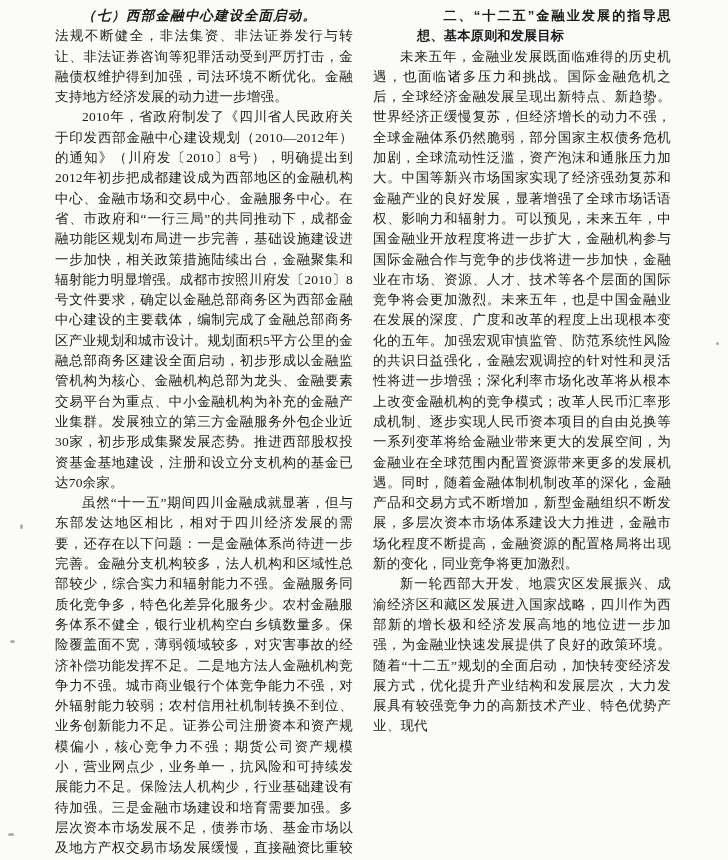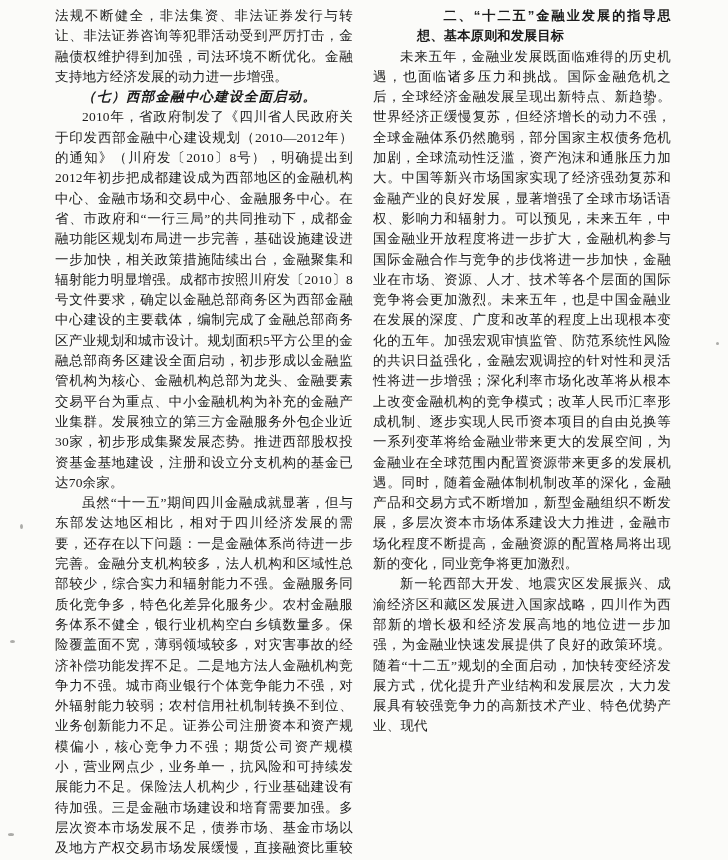--- a/index.html
+++ b/index.html
@@ -60,22 +60,22 @@
   .speck-3 { left: 8px;   top: 833px; width: 6px; height: 3px; }
   .speck-4 { left: 716px; top: 342px; width: 3px; height: 3px; }
   .speck-5 { left: 20px;  top: 524px; width: 3px; height: 5px; }
 </style>
 </head>
 <body>
 
 <div class="page">
 
   <div class="col">
+    <p class="para kai-heading">（七）西部金融中心建设全面启动。</p>
     <p class="para noindent">法规不断健全，非法集资、非法证券发行与转让、非法证券咨询等犯罪活动受到严厉打击，金融债权维护得到加强，司法环境不断优化。金融支持地方经济发展的动力进一步增强。</p>
-    <p class="para kai-heading">（七）西部金融中心建设全面启动。</p>
     <p class="para indent">2010年，省政府制发了《四川省人民政府关于印发西部金融中心建设规划（2010—2012年）的通知》（川府发〔2010〕8号），明确提出到2012年初步把成都建设成为西部地区的金融机构中心、金融市场和交易中心、金融服务中心。在省、市政府和“一行三局”的共同推动下，成都金融功能区规划布局进一步完善，基础设施建设进一步加快，相关政策措施陆续出台，金融聚集和辐射能力明显增强。成都市按照川府发〔2010〕8号文件要求，确定以金融总部商务区为西部金融中心建设的主要载体，编制完成了金融总部商务区产业规划和城市设计。规划面积5平方公里的金融总部商务区建设全面启动，初步形成以金融监管机构为核心、金融机构总部为龙头、金融要素交易平台为重点、中小金融机构为补充的金融产业集群。发展独立的第三方金融服务外包企业近30家，初步形成集聚发展态势。推进西部股权投资基金基地建设，注册和设立分支机构的基金已达70余家。</p>
     <p class="para indent">虽然“十一五”期间四川金融成就显著，但与东部发达地区相比，相对于四川经济发展的需要，还存在以下问题：一是金融体系尚待进一步完善。金融分支机构较多，法人机构和区域性总部较少，综合实力和辐射能力不强。金融服务同质化竞争多，特色化差异化服务少。农村金融服务体系不健全，银行业机构空白乡镇数量多。保险覆盖面不宽，薄弱领域较多，对灾害事故的经济补偿功能发挥不足。二是地方法人金融机构竞争力不强。城市商业银行个体竞争能力不强，对外辐射能力较弱；农村信用社机制转换不到位、业务创新能力不足。证券公司注册资本和资产规模偏小，核心竞争力不强；期货公司资产规模小，营业网点少，业务单一，抗风险和可持续发展能力不足。保险法人机构少，行业基础建设有待加强。三是金融市场建设和培育需要加强。多层次资本市场发展不足，债券市场、基金市场以及地方产权交易市场发展缓慢，直接融资比重较低。票据市场、期货市场、现货市场体系不完善，跨市场投融</p>
   </div>
 
   <div class="col">
     <p class="para bold-heading">二、“十二五”金融业发展的指导思想、基本原则和发展目标</p>
     <p class="para indent">未来五年，金融业发展既面临难得的历史机遇，也面临诸多压力和挑战。国际金融危机之后，全球经济金融发展呈现出新特点、新趋势。世界经济正缓慢复苏，但经济增长的动力不强，全球金融体系仍然脆弱，部分国家主权债务危机加剧，全球流动性泛滥，资产泡沫和通胀压力加大。中国等新兴市场国家实现了经济强劲复苏和金融产业的良好发展，显著增强了全球市场话语权、影响力和辐射力。可以预见，未来五年，中国金融业开放程度将进一步扩大，金融机构参与国际金融合作与竞争的步伐将进一步加快，金融业在市场、资源、人才、技术等各个层面的国际竞争将会更加激烈。未来五年，也是中国金融业在发展的深度、广度和改革的程度上出现根本变化的五年。加强宏观审慎监管、防范系统性风险的共识日益强化，金融宏观调控的针对性和灵活性将进一步增强；深化利率市场化改革将从根本上改变金融机构的竞争模式；改革人民币汇率形成机制、逐步实现人民币资本项目的自由兑换等一系列变革将给金融业带来更大的发展空间，为金融业在全球范围内配置资源带来更多的发展机遇。同时，随着金融体制机制改革的深化，金融产品和交易方式不断增加，新型金融组织不断发展，多层次资本市场体系建设大力推进，金融市场化程度不断提高，金融资源的配置格局将出现新的变化，同业竞争将更加激烈。</p>
     <p class="para indent">新一轮西部大开发、地震灾区发展振兴、成渝经济区和藏区发展进入国家战略，四川作为西部新的增长极和经济发展高地的地位进一步加强，为金融业快速发展提供了良好的政策环境。随着“十二五”规划的全面启动，加快转变经济发展方式，优化提升产业结构和发展层次，大力发展具有较强竞争力的高新技术产业、特色优势产业、现代</p>
   </div>
 

